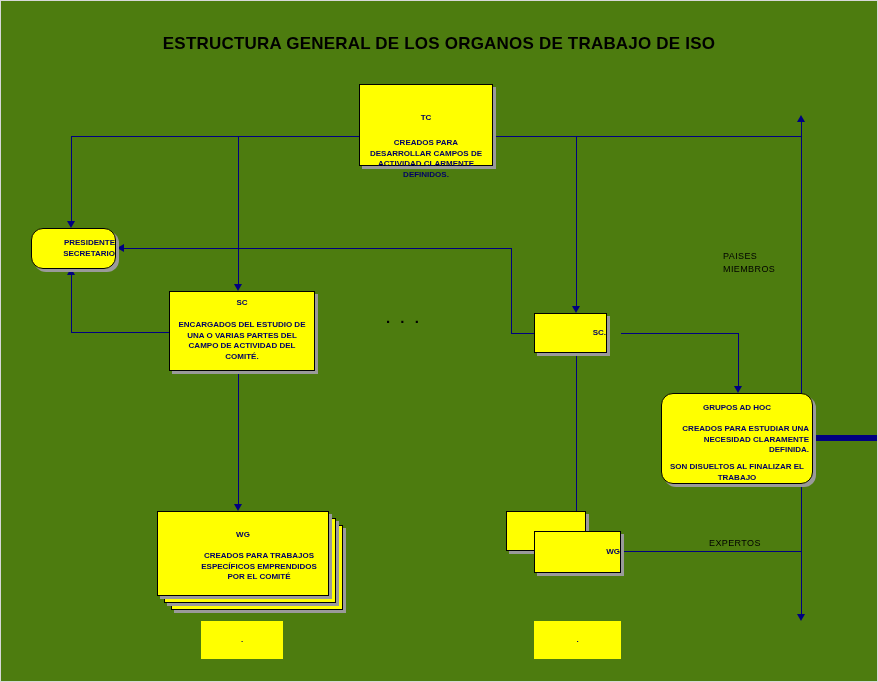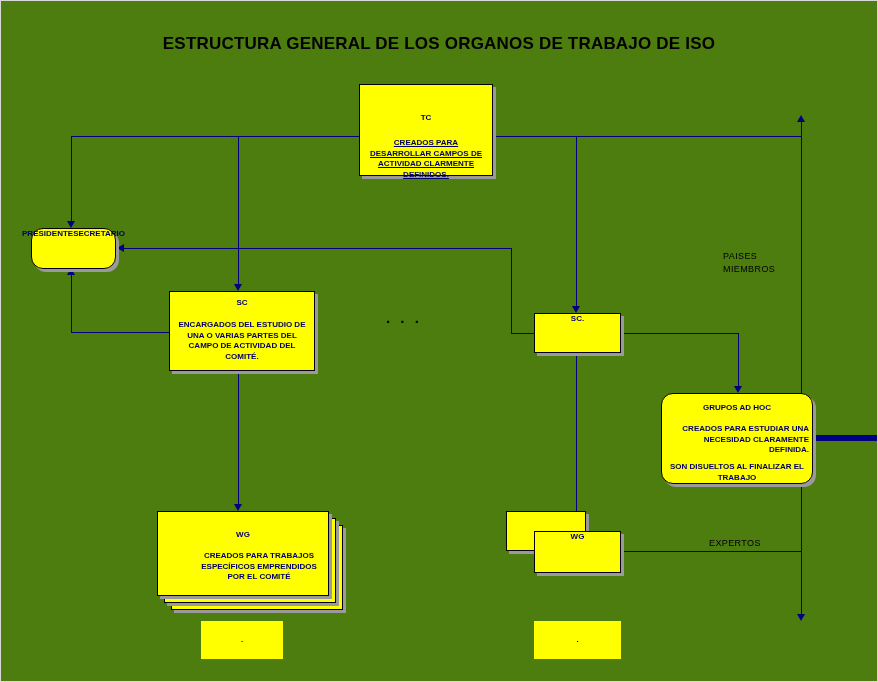--- a/index.html
+++ b/index.html
@@ -8,21 +8,21 @@
             border:1px solid #d8d8d8; overflow:hidden; }
 
   .title { position:absolute; top:33px; left:0; width:100%; text-align:center;
            font-size:17px; font-weight:bold; color:#000000; letter-spacing:.2px; }
 
   .node { position:absolute; background:#FFFF00; border:1px solid #000000;
           box-shadow:3px 3px 0 #9a9a9a; color:#000066; font-size:8px;
           font-weight:bold; text-align:center; line-height:1.35; }
   .rounded { border-radius:12px; }
   .flat { border:none; box-shadow:none; display:flex; align-items:center; justify-content:center; }
-  .vcenter { display:flex; flex-direction:row; align-items:flex-start; justify-content:center; }
+  .vcenter { display:flex; flex-direction:column; align-items:flex-end; justify-content:center; }
 
   .hline, .vline { position:absolute; background:#000080; }
   .hline { height:1px; }
   .vline { width:1px; }
   .thickline { position:absolute; background:#000080; }
 
   .arr { position:absolute; width:0; height:0; }
   .a-down { border-left:4px solid transparent; border-right:4px solid transparent; border-top:7px solid #000080; }
   .a-up   { border-left:4px solid transparent; border-right:4px solid transparent; border-bottom:7px solid #000080; }
   .a-left { border-top:4px solid transparent; border-bottom:4px solid transparent; border-right:7px solid #000080; }
@@ -59,38 +59,38 @@
   <div class="arr a-down" style="left:233px; top:283px;"></div>
   <div class="arr a-left" style="left:116px; top:243px;"></div>
   <div class="arr a-up" style="left:66px;  top:267px;"></div>
   <div class="arr a-down" style="left:571px; top:305px;"></div>
   <div class="arr a-down" style="left:571px; top:523px;"></div>
   <div class="arr a-down" style="left:233px; top:503px;"></div>
   <div class="arr a-down" style="left:733px; top:385px;"></div>
   <div class="arr a-up" style="left:796px; top:114px;"></div>
   <div class="arr a-down" style="left:796px; top:613px;"></div>
 
-  <div class="node" style="left:358px; top:83px; width:134px; height:92px; padding:28px 4px 16px;">
+  <div class="node" style="left:358px; top:83px; width:134px; height:82px; padding:28px 4px 16px;">
     <div>TC</div>
-    <div style="margin-top:14px;text-decoration:underline;">CREADOS PARA DESARROLLAR CAMPOS DE ACTIVIDAD CLARMENTE DEFINIDOS.</div>
+    <div style="margin-top:14px;">CREADOS PARA DESARROLLAR CAMPOS DE ACTIVIDAD CLARMENTE DEFINIDOS.</div>
   </div>
 
   <div class="node rounded vcenter" style="left:30px; top:227px; width:85px; height:41px;">
     <div>PRESIDENTE</div>
     <div>SECRETARIO</div>
   </div>
 
   <div class="node" style="left:168px; top:290px; width:146px; height:80px; padding:6px 5px 0;">
     <div>SC</div>
     <div style="margin-top:11px;text-align:center;">ENCARGADOS DEL ESTUDIO DE UNA O VARIAS PARTES DEL CAMPO DE ACTIVIDAD DEL COMITÉ.</div>
   </div>
 
   <div class="dots" style="left:385px; top:308px;">. . .</div>
 
-  <div class="node vcenter" style="left:533px; top:312px; width:87px; height:40px;">
+  <div class="node vcenter" style="left:533px; top:312px; width:73px; height:40px;">
     <div>SC.</div>
   </div>
 
   <div class="node rounded" style="left:660px; top:392px; width:152px; height:91px; padding:9px 3px 0;">
     <div>GRUPOS AD HOC</div>
     <div style="margin-top:10px;text-align:right;">CREADOS PARA ESTUDIAR UNA NECESIDAD CLARAMENTE DEFINIDA.</div>
     <div style="margin-top:6px;">SON DISUELTOS AL FINALIZAR EL TRABAJO</div>
   </div>
 
   <div class="node" style="left:170px; top:524px; width:172px; height:85px;"></div>

